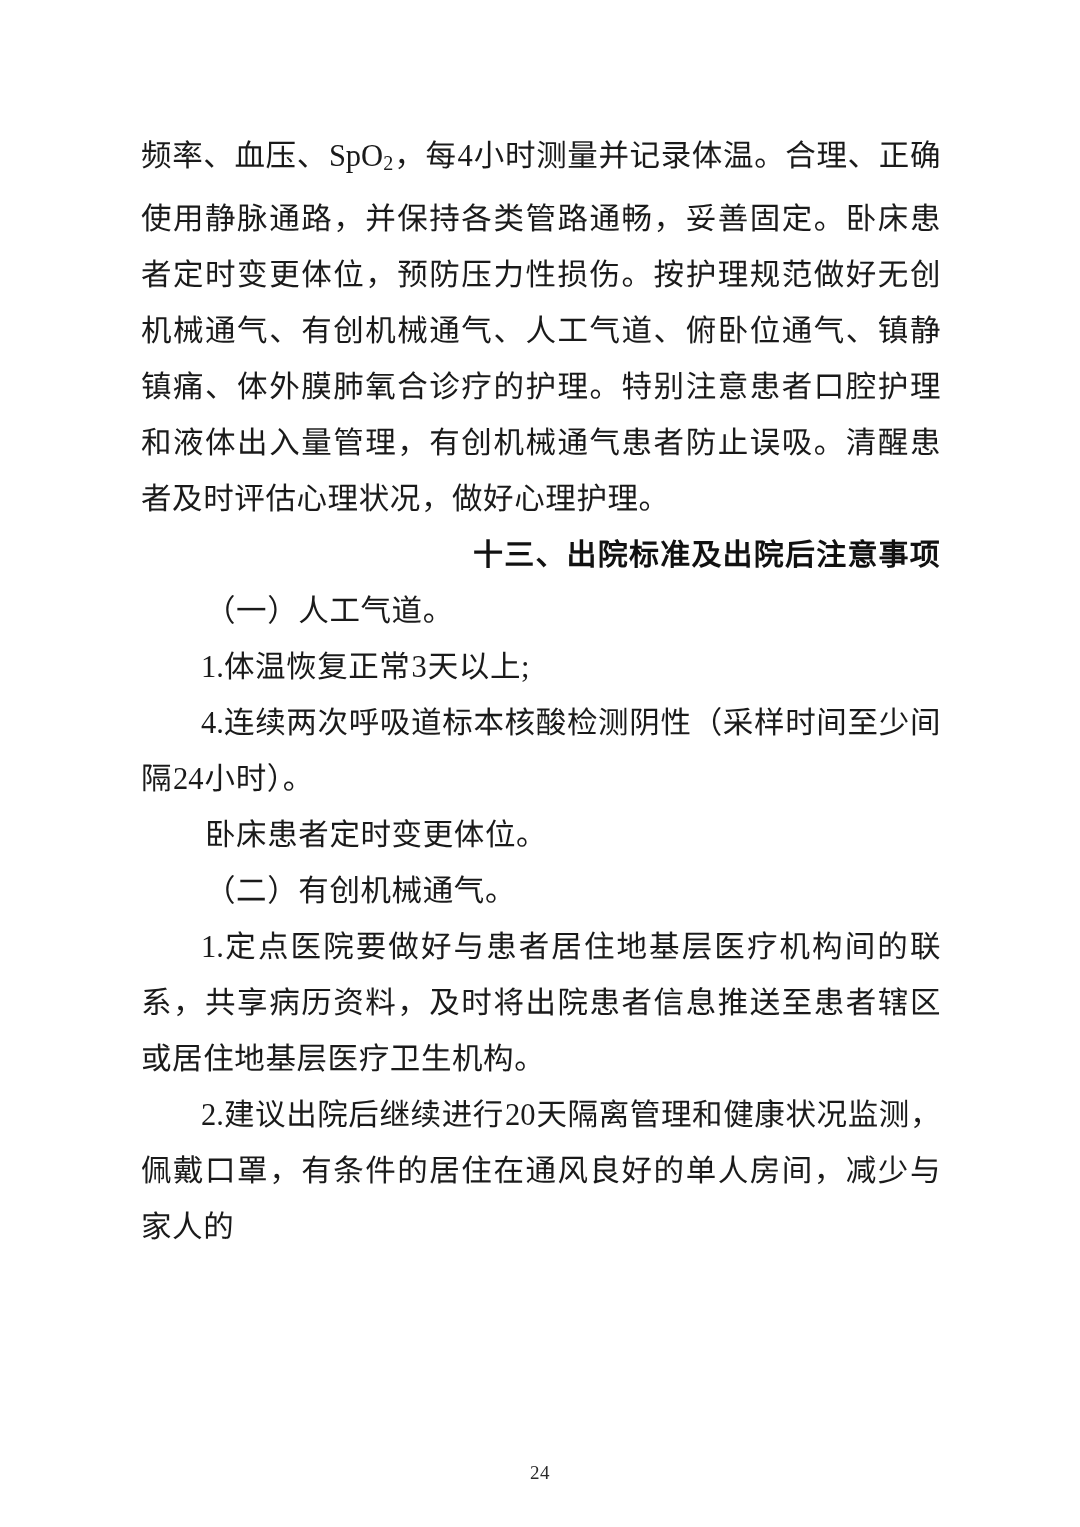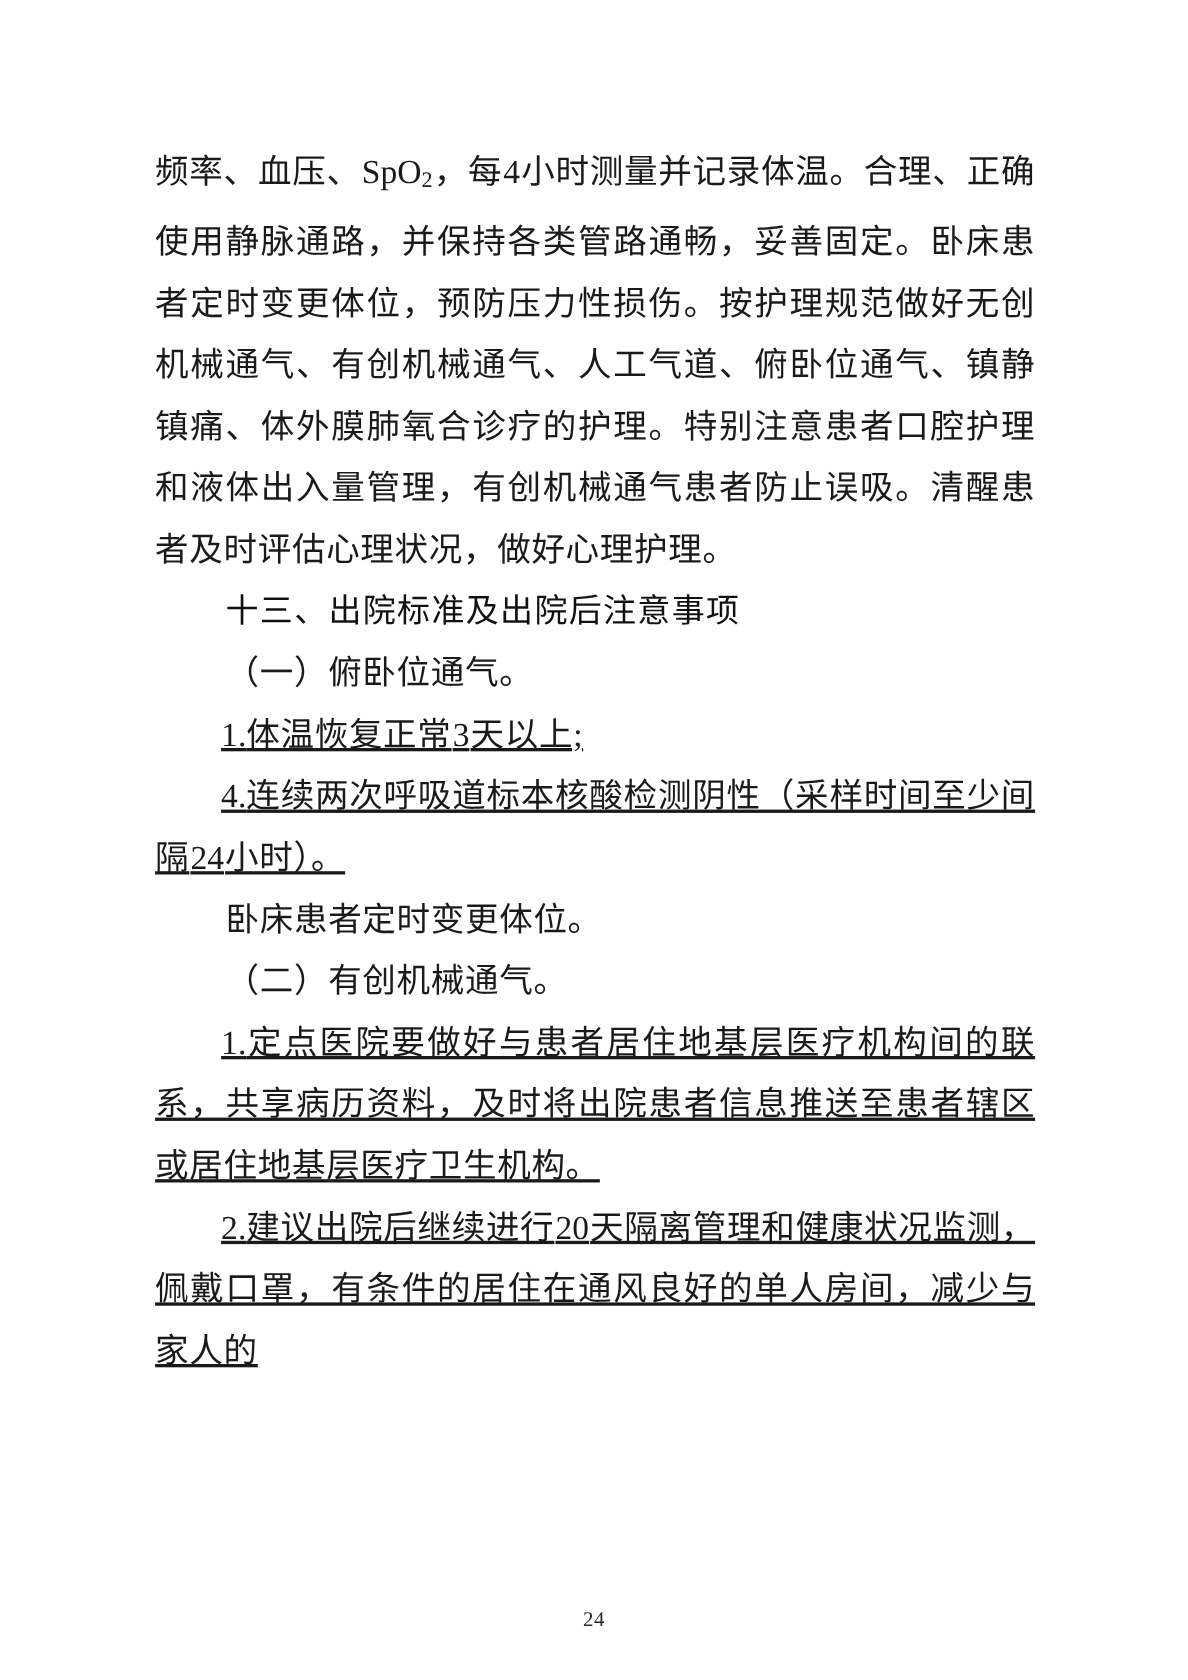--- a/index.html
+++ b/index.html
@@ -39,33 +39,33 @@
     white-space: normal;
     -webkit-font-smoothing: antialiased;
   }
 
   .para.indent {
     text-indent: 64px;
   }
 
   .para.indent-list {
     text-indent: 60px;
-    text-decoration: underline;
   }
 
   
   .heading {
     font-family: "Liberation Sans", "DejaVu Sans", sans-serif;
     font-size: 30px;
     line-height: 56px;
-    font-weight: normal;
+    font-weight: bold;
     color: #111111;
     margin: 0;
     text-indent: 64px;
     letter-spacing: 1.2px;
+    text-align: right;
   }
 
   
   .lat {
     font-family: "Liberation Serif", "DejaVu Serif", serif;
     letter-spacing: 0;
     padding: 0 1px;
   }
 
   .lat sub {
@@ -96,21 +96,21 @@
 <body>
 
 <div class="page">
 
   <div class="text-column">
 
     <p class="para"><span>频率、血压、</span><span class="lat"><span>SpO</span><sub>2</sub></span><span>，每</span><span class="lat">4</span><span>小时测量并记录体温。合理、正确使用静脉通路，并保持各类管路通畅，妥善固定。卧床患者定时变更体位，预防压力性损伤。按护理规范做好无创机械通气、有创机械通气、人工气道、俯卧位通气、镇静镇痛、体外膜肺氧合诊疗的护理。特别注意患者口腔护理和液体出入量管理，有创机械通气患者防止误吸。清醒患者及时评估心理状况，做好心理护理。</span></p>
 
     <h2 class="heading">十三、出院标准及出院后注意事项</h2>
 
-    <p class="para indent">（一）俯卧位通气。</p>
+    <p class="para indent">（一）人工气道。</p>
 
     <p class="para indent-list"><span class="num">1.</span><span>体温恢复正常</span><span class="lat">3</span><span>天以上;</span></p>
 
 
 
     <p class="para indent-list"><span class="num">4.</span><span>连续两次呼吸道标本核酸检测阴性（采样时间至少间隔</span><span class="lat">24</span><span>小时）。</span></p>
 
     <p class="para indent">卧床患者定时变更体位。</p>
 
 

